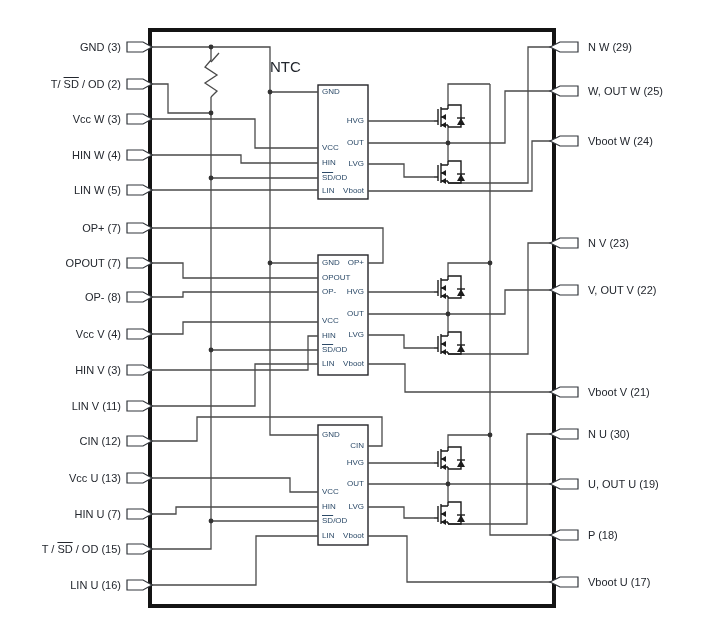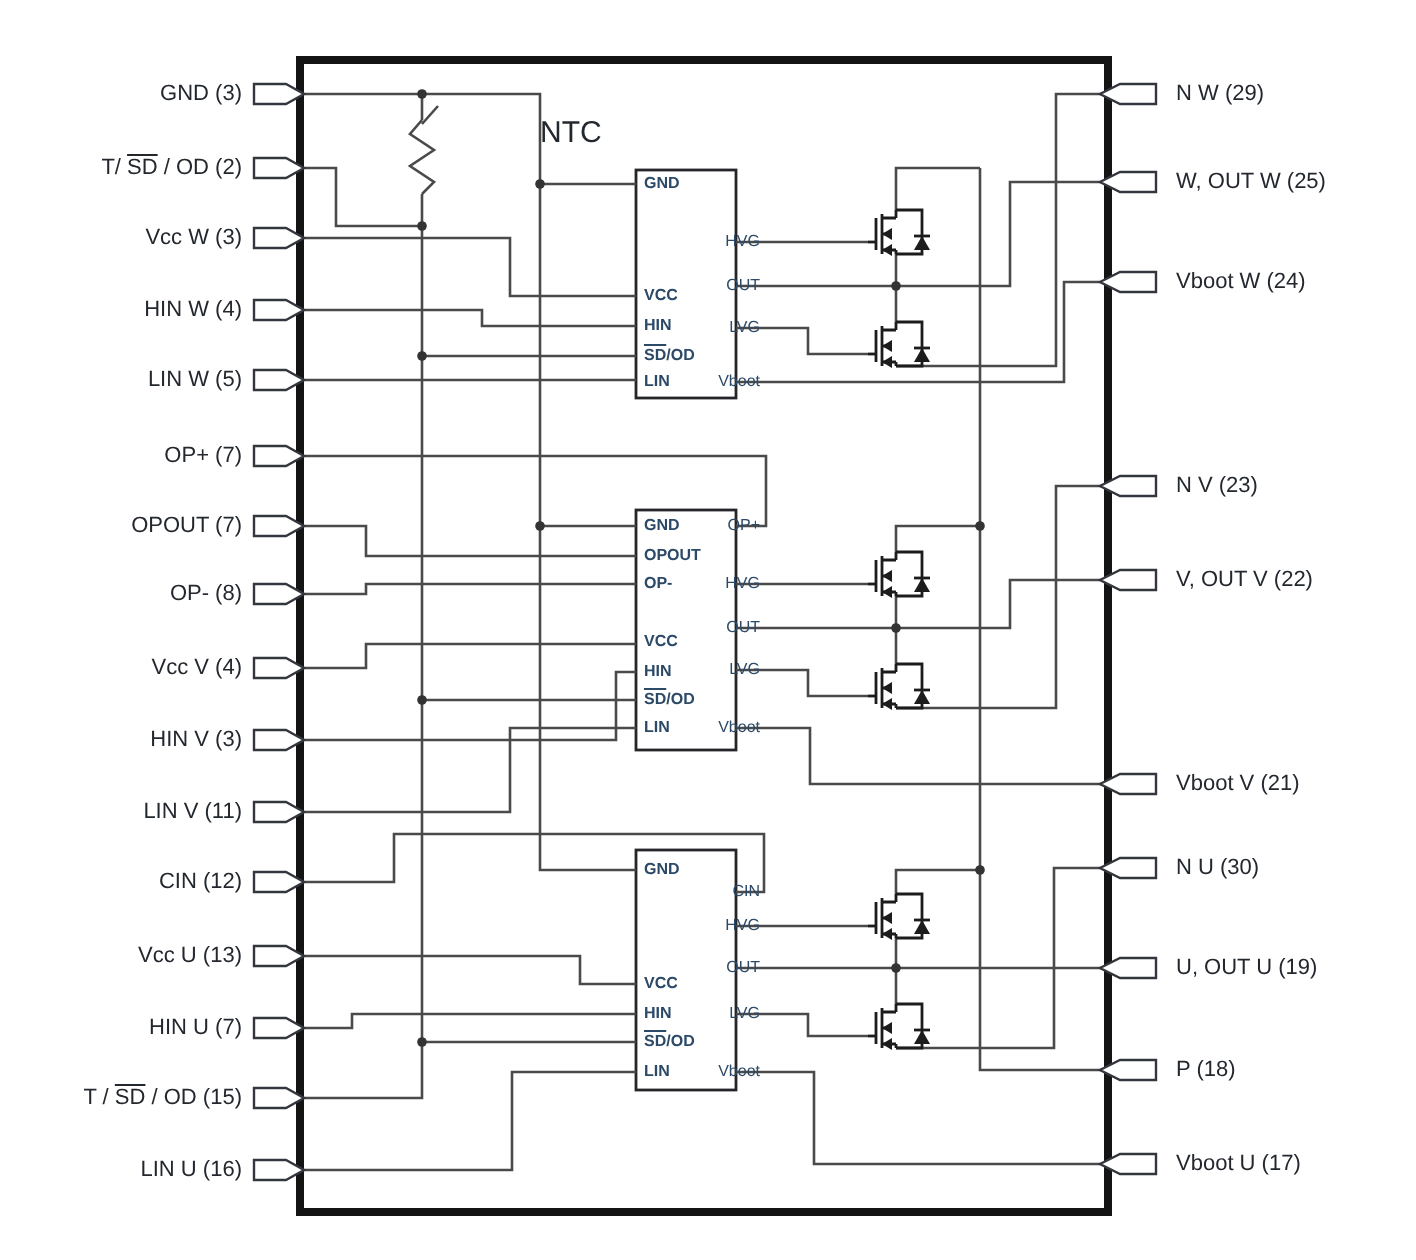--- a/index.html
+++ b/index.html
@@ -3,23 +3,23 @@
 <meta charset="utf-8">
 <style>
   html,body{margin:0;padding:0;background:#ffffff;}
   .stage{position:relative;width:708px;height:630px;background:#ffffff;
          font-family:"Liberation Sans",sans-serif;overflow:hidden;}
   .stage svg{position:absolute;left:0;top:0;}
   .lpin{position:absolute;left:0;width:121px;text-align:right;font-size:11px;
         color:#23272e;line-height:14px;white-space:nowrap;}
   .rpin{position:absolute;left:588px;font-size:11px;color:#23272e;
         line-height:14px;white-space:nowrap;}
-  .bpl{position:absolute;left:322px;font-size:8px;color:#2c4a68;line-height:10px;white-space:nowrap;font-weight:bold;}
+  .bpl{position:absolute;left:322px;font-size:8px;color:#2c4a68;line-height:10px;white-space:nowrap;}
   .bpr{position:absolute;left:318px;width:46px;text-align:right;font-size:8px;
-       color:#2c4a68;line-height:10px;white-space:nowrap;margin-left:16px;}
+       color:#2c4a68;line-height:10px;white-space:nowrap;}
   .ov{text-decoration:overline;margin-top:14px;}
   .ntc{position:absolute;left:226px;top:58px;font-size:15px;color:#23272e;margin-left:44px;}
 </style>
 </head>
 <body>
 
 <div class="stage">
 
 <svg width="708" height="630" viewBox="0 0 708 630">
   <defs>

